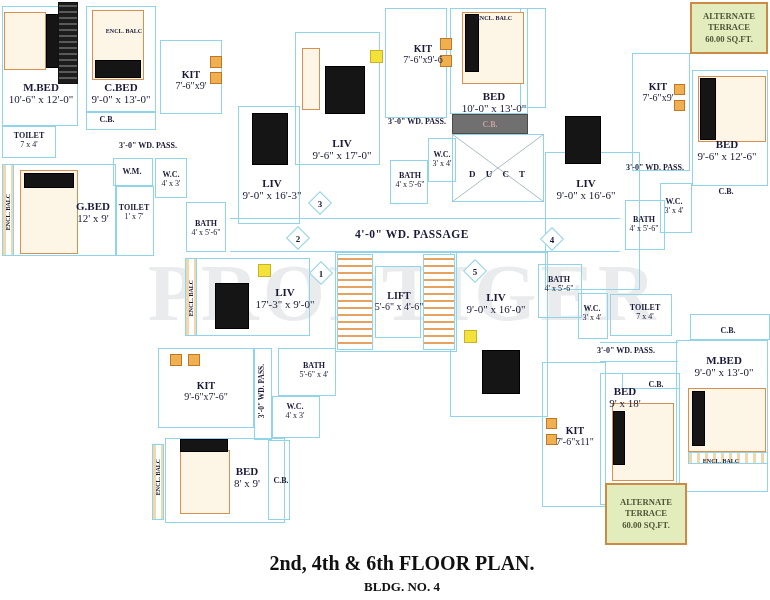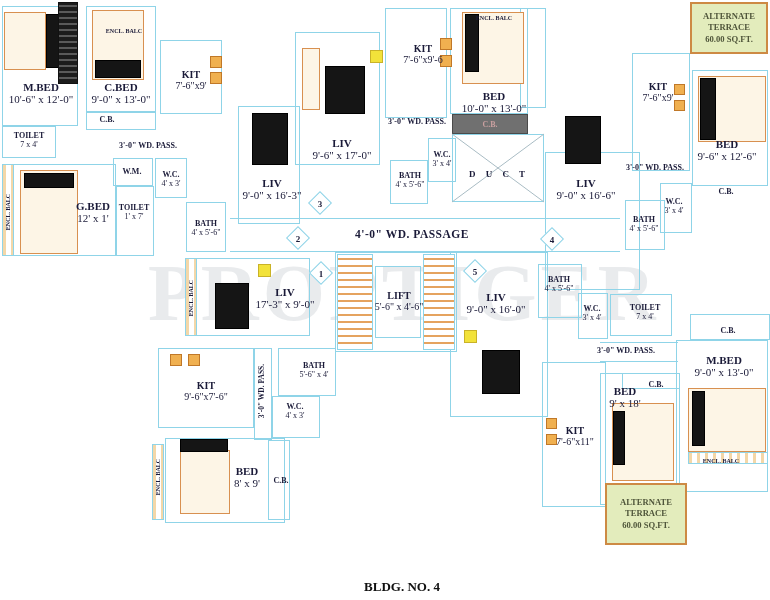--- a/index.html
+++ b/index.html
@@ -162,21 +162,21 @@
       </div>
       <div class="room-label" style="left: 132px; top: 172px; font-size: 8px;">
         <span class="nm">W.M.</span>
       </div>
       <div class="room-label" style="left: 171px; top: 180px; font-size: 8px;">
         <span class="nm">W.C.</span>
         <span class="dm">4' x 3'</span>
       </div>
       <div class="room-label" style="left: 93px; top: 212px; font-size: 11px;">
         <span class="nm">G.BED</span>
-        <span class="dm">12' x 1'</span>
+        <span class="dm">12' x 9'</span>
       </div>
       <div class="room-label" style="left: 134px; top: 213px; font-size: 8px;">
         <span class="nm">TOILET</span>
         <span class="dm">1' x 7'</span>
       </div>
       <div class="room-label" style="left: 206px; top: 229px; font-size: 8px;">
         <span class="nm">BATH</span>
         <span class="dm">4' x 5'-6"</span>
       </div>
       <div class="room-label" style="left: 342px; top: 149px; font-size: 11px;">
@@ -346,14 +346,15 @@
         <span>ALTERNATE</span>
         <span>TERRACE</span>
         <span>60.00 SQ.FT.</span>
       </div>
       <div class="terrace" style="left: 605px; top: 483px; width: 82px; height: 62px;">
         <span>ALTERNATE</span>
         <span>TERRACE</span>
         <span>60.00 SQ.FT.</span>
       </div>
     </div>
+  <div id="plan-title">2nd, 4th &amp; 6th FLOOR PLAN.</div>
   <div id="bldg-no">BLDG. NO. 4</div>
 </div>
 
 </body></html>

